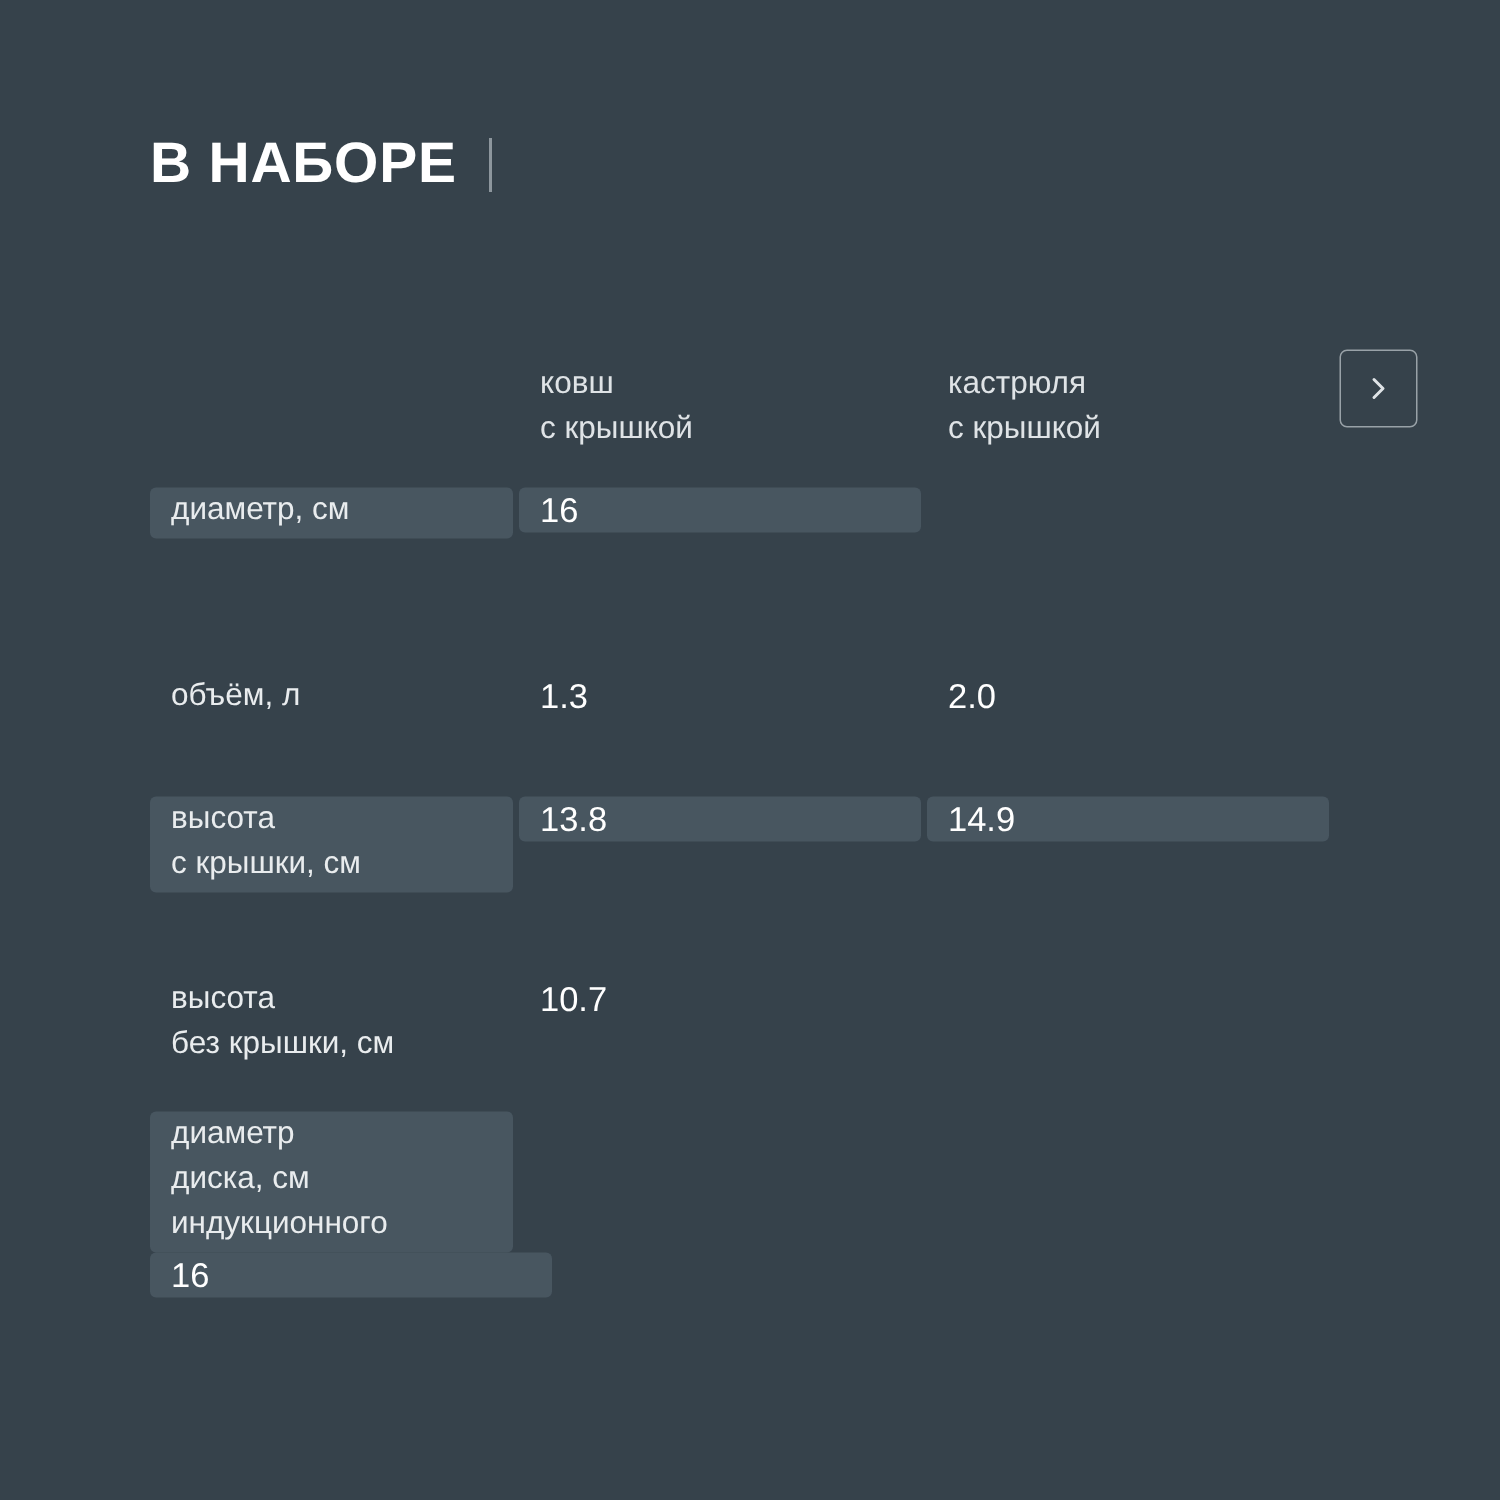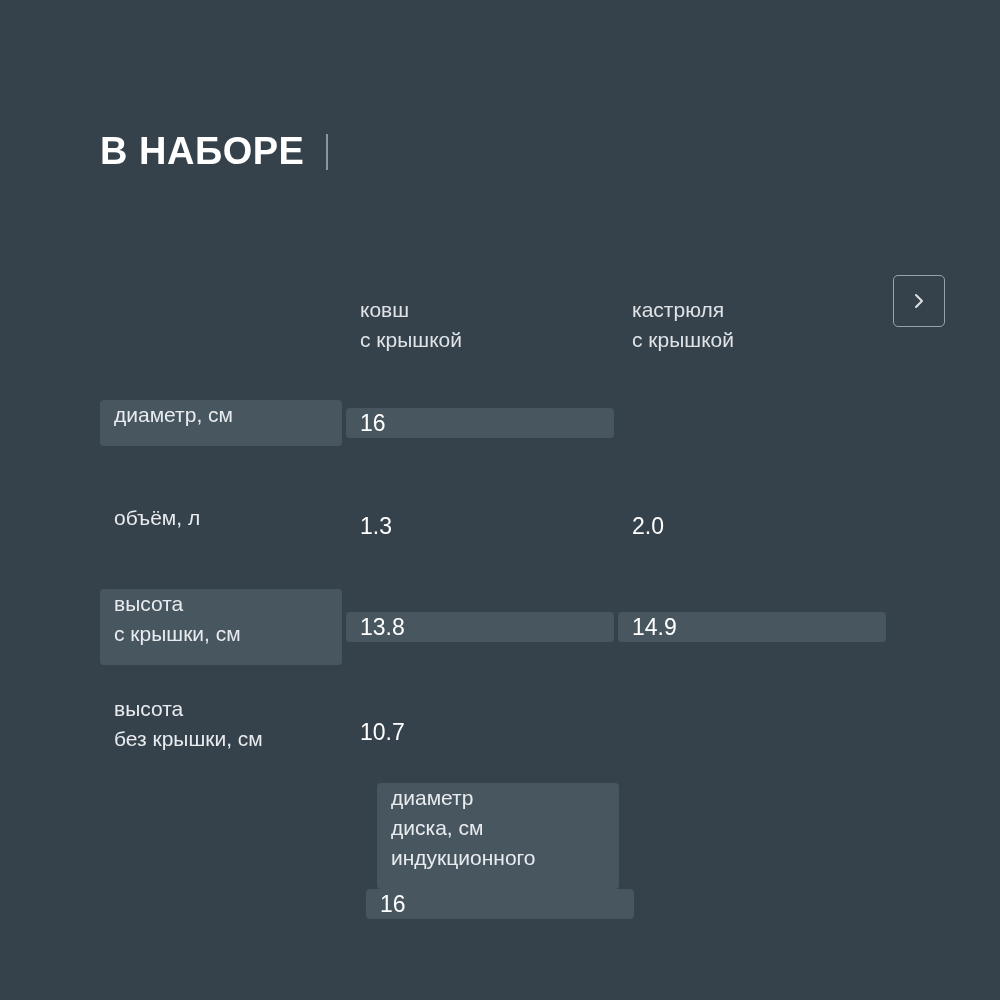--- a/index.html
+++ b/index.html
@@ -12,21 +12,20 @@
     background: #36424b;
     font-family: "Liberation Sans", sans-serif;
     color: #ffffff;
     overflow: hidden;
   }
   .page {
     position: relative;
     width: 1000px;
     height: 908px;
     box-sizing: border-box;
-    margin-top: 42px;
   }
 
   
   .header {
     position: absolute;
     left: 100px;
     top: 88px;
     display: flex;
     align-items: center;
     gap: 22px;
@@ -54,41 +53,41 @@
 
   
   .table {
     position: absolute;
     left: 100px;
     top: 215px;
     width: 800px;
   }
   .row {
     display: flex;
-    align-items: center;
+    align-items: flex-start;
     width: 800px;
   }
   .row.head {
     height: 110px;
   }
   .row.shaded .cell {
     background: #485660;
   }
   .row.plain .cell {
     background: transparent;
   }
   .cell {
     display: flex;
     align-items: center;
     box-sizing: border-box;
     border-radius: 4px;
   }
   .c-label {
     width: 242px;
-    padding: 0 0 16px 14px;
+    padding: 0 0 4px 14px;
     margin-right: 4px;
   }
   .c-val {
     width: 268px;
     padding: 0 0 0 14px;
     margin-right: 4px;
   }
   .c-val:last-child {
     margin-right: 0;
   }

